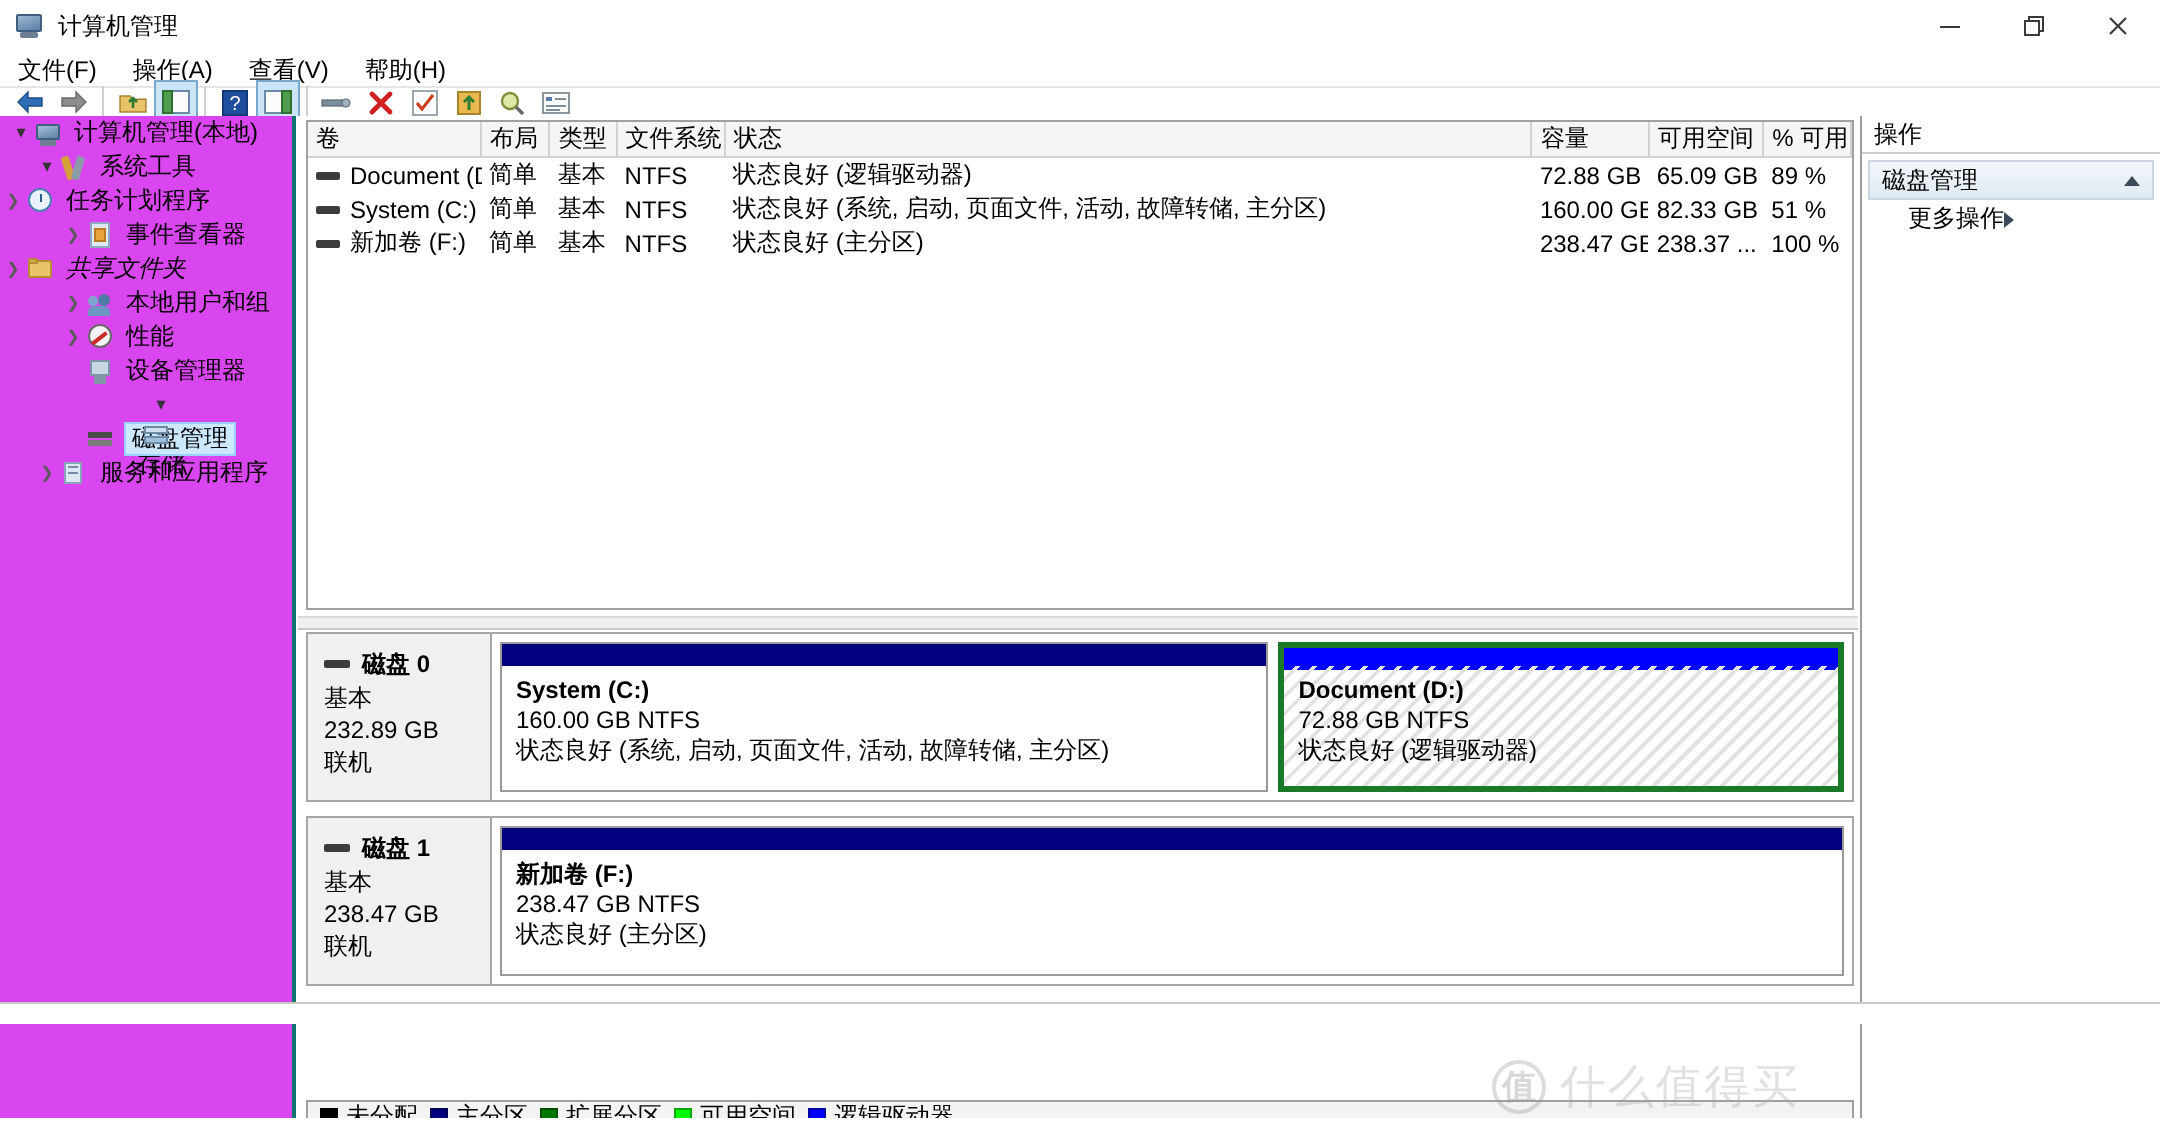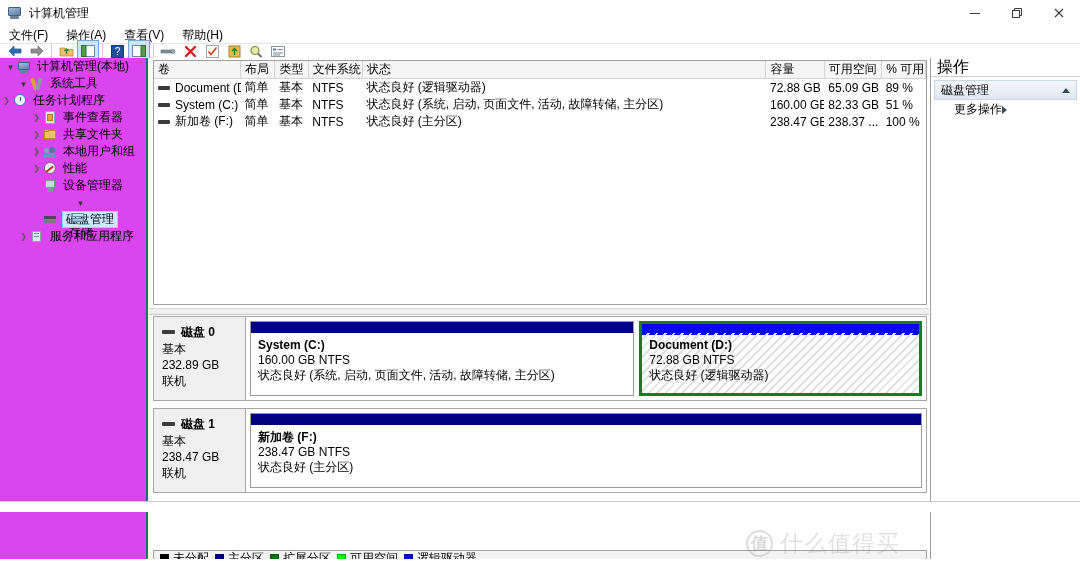--- a/index.html
+++ b/index.html
@@ -196,21 +196,21 @@
   .lg { display:flex; align-items:center; margin-right:6px; font-size:12px; white-space:nowrap; }
   .lg .sw { width:9px;height:9px;margin-right:4px; border:1px solid rgba(0,0,0,.35); display:inline-block;}
 
   
   .actions-pane {
     position:absolute; left:930px; top:0; width:150px; height:501px;
     background:#fff; border-left:1px solid #9e9e9e;
   }
   .act-head {
     height:19px; border-bottom:1px solid #cfcfcf; display:flex; align-items:center;
-    padding-left:6px; font-size:16px; background:#fff;
+    padding-left:6px; font-size:12px; background:#fff;
   }
   .act-group {
     height:20px; margin:3px 3px 0 3px;
     background:linear-gradient(180deg,#f3f7fb,#dfe9f2);
     border:1px solid #cbd8e4; display:flex; align-items:center;
     padding:0 6px; font-size:12px; justify-content:space-between;
   }
   .act-item {
     height:19px; margin:0 3px; display:flex; align-items:center;
     justify-content:flex-start; padding:0 6px 0 20px; font-size:12px;
@@ -381,21 +381,21 @@
             <span class="tlabel">任务计划程序</span>
           </div>
           <div class="tree-row" style="padding-left: 30px;">
             <span class="twisty closed"></span>
             <span class="tico ic-event">
               <i class="a"></i>
               <i class="b"></i>
             </span>
             <span class="tlabel">事件查看器</span>
           </div>
-          <div class="tree-row" style="padding-left: 30px;">
+          <div class="tree-row" style=" font-style: italic;">
             <span class="twisty closed"></span>
             <span class="tico ic-folder">
               <i class="a"></i>
               <i class="b"></i>
             </span>
             <span class="tlabel">共享文件夹</span>
           </div>
           <div class="tree-row" style="padding-left: 30px;">
             <span class="twisty closed"></span>
             <span class="tico ic-users">

